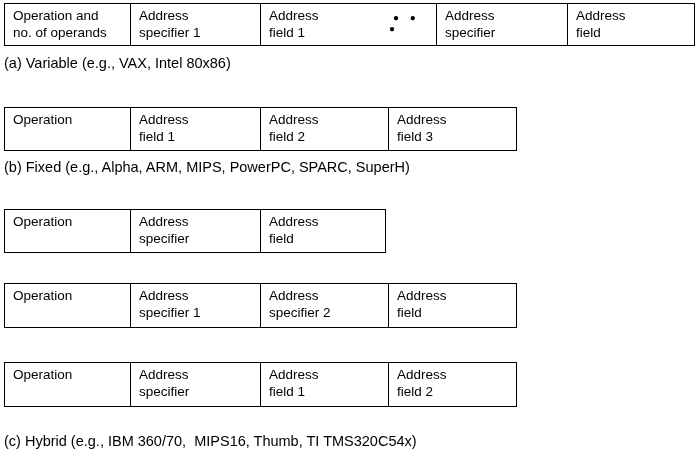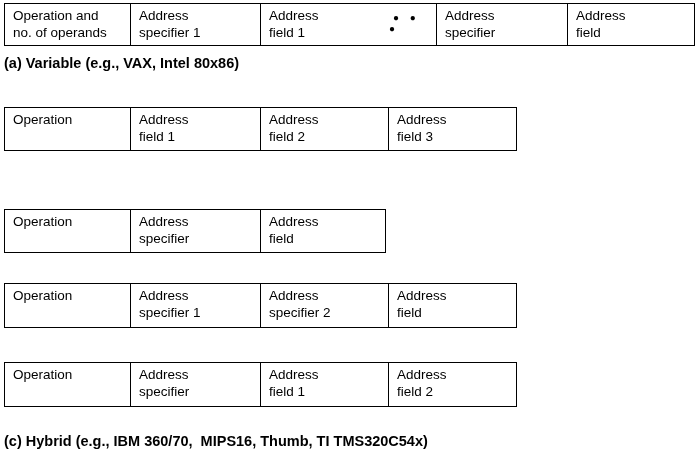--- a/index.html
+++ b/index.html
@@ -31,21 +31,20 @@
 
   .ellipsis {
     position:absolute; left:389px; top:14px; width:46px; height:18px;
     display:flex; align-items:center; justify-content:center;
     font-size:10px; letter-spacing:4px; text-indent:4px;
   }
 
   .caption {
     position:absolute; left:4px; font-size:14.5px; line-height:17px;
     white-space:pre;
-    font-weight:bold;
   }
   .cap-a { top:55px; }
   .cap-b { top:159px; }
   .cap-c { top:425px;margin-top:8px; }
 </style>
 </head>
 <body>
 
 <div class="figure">
 
@@ -68,20 +67,21 @@
 
   <div class="box box-b">
     <div class="cell w-a">Operation</div>
     <div class="cell w-b">Address
 field 1</div>
     <div class="cell w-c">Address
 field 2</div>
     <div class="cell w-fill">Address
 field 3</div>
   </div>
+  <div class="caption cap-b">(b) Fixed (e.g., Alpha, ARM, MIPS, PowerPC, SPARC, SuperH)</div>
 
   <div class="box box-c1">
     <div class="cell w-a">Operation</div>
     <div class="cell w-b">Address
 specifier</div>
     <div class="cell w-fill">Address
 field</div>
   </div>
 
   <div class="box box-c2">

